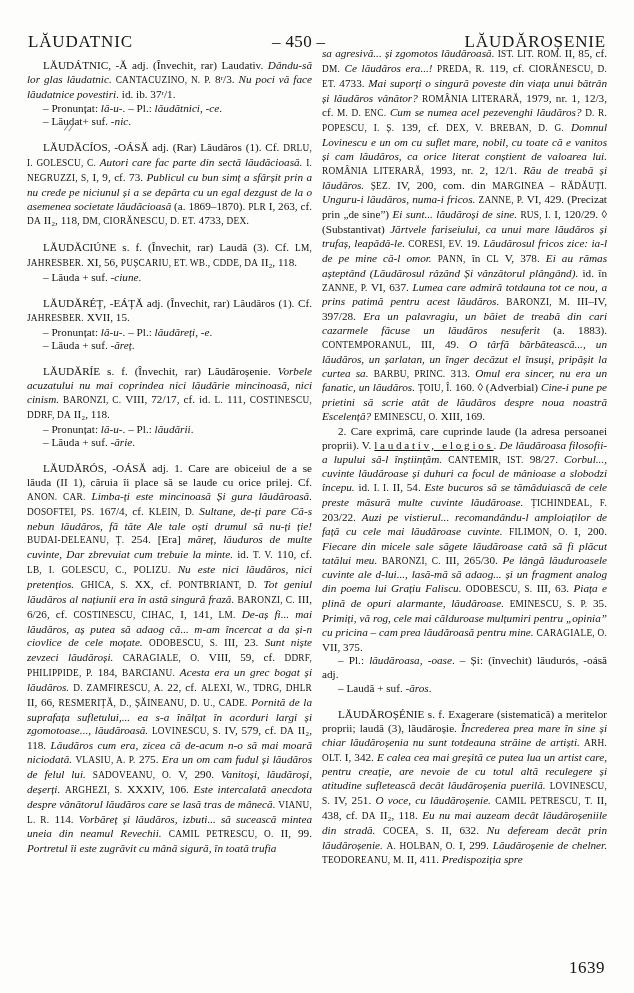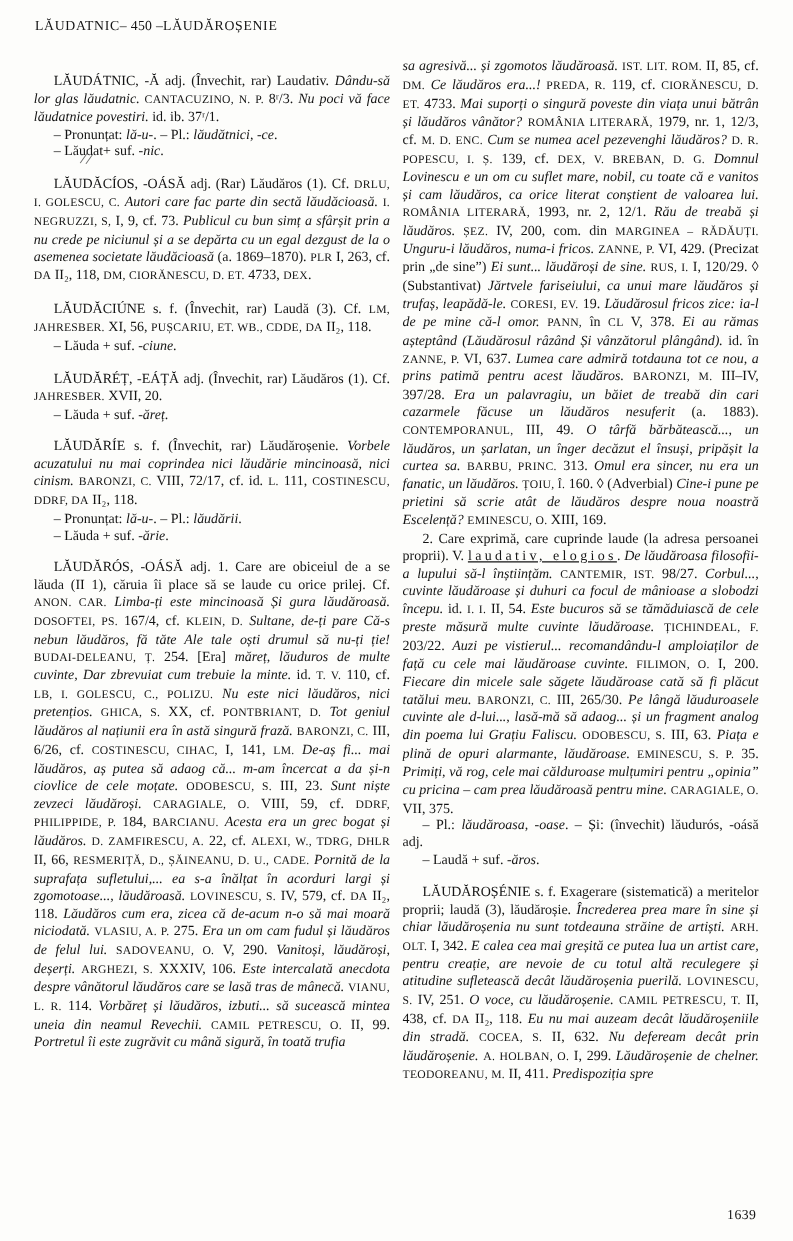--- a/index.html
+++ b/index.html
@@ -11,25 +11,25 @@
   .page {
     position: relative;
     width: 634px;
     height: 993px;
     background: #fdfdfb;
     color: #141414;
     overflow: hidden;
   }
   .running-head {
     position: absolute;
-    top: 0; left: 28px; right: 28px;
+    top: 17px; left: 28px; right: 28px;
     display: flex;
-    justify-content: flex-start;
+    justify-content: space-between;
     align-items: baseline;
-    font-size: 11px;
+    font-size: 17px;
     letter-spacing: 0.05em;
   }
   .running-head .rh-center { letter-spacing: 0.02em; margin-top: 15px; }
   .body-region {
     position: absolute;
     top: 47px; left: 27px;
     width: 580px; height: 906px;
     display: flex;
     gap: 10px;
     overflow: hidden;
@@ -60,21 +60,21 @@
     top: 73px; left: 38px;
     font-size: 13px;
     color: #6a6a6a;
     font-style: italic;
     transform: rotate(8deg);
     letter-spacing: 1px;
   }
   .page-footer {
     position: absolute;
     bottom: 15px; right: 29px;
-    font-size: 11px;
+    font-size: 17px;
     letter-spacing: 0.03em;
   }
 </style>
 </head>
 <body>
 
 <div class="page">
 
   <div class="running-head">
     <span class="rh-left">LĂUDATNIC</span>
@@ -84,21 +84,22 @@
 
   <div class="body-region">
     <div class="col">
       <span class="pencil-mark">//</span>
     <p class="para ind entry"><span class="seg-b">LĂUDÁTNIC, -Ă</span><span class="seg-n"> adj. (Învechit, rar) Laudativ. </span><span class="seg-i">Dându-să lor glas lăudatnic. </span><span class="seg-sc">CANTACUZINO, N. P.</span><span class="seg-n"> 8ʳ/3. </span><span class="seg-i">Nu poci vă face lăudatnice povestiri. </span><span class="seg-n">id. ib. 37ʳ/1.</span></p>
         <p class="para ind"><span class="seg-n">– Pronunțat: </span><span class="seg-i">lă-u-</span><span class="seg-n">. – Pl.: </span><span class="seg-i">lăudătnici, -ce</span><span class="seg-n">.</span></p>
         <p class="para ind"><span class="seg-n">– </span><span class="seg-b">Lăudat</span><span class="seg-n">+ suf. </span><span class="seg-i">-nic</span><span class="seg-n">.</span></p>
         <p class="para ind entry"><span class="seg-b">LĂUDĂCÍOS, -OÁSĂ</span><span class="seg-n"> adj. (Rar) Lăudăros (</span><span class="seg-b">1</span><span class="seg-n">). Cf. </span><span class="seg-sc">DRLU, I. GOLESCU, C.</span><span class="seg-n"> </span><span class="seg-i">Autori care fac parte din sectă lăudăcioasă. </span><span class="seg-sc">I. NEGRUZZI, S,</span><span class="seg-n"> I, 9, cf. 73. </span><span class="seg-i">Publicul cu bun simț a sfârșit prin a nu crede pe niciunul și a se depărta cu un egal dezgust de la o asemenea societate lăudăcioasă </span><span class="seg-n">(a. 1869–1870). </span><span class="seg-sc">PLR</span><span class="seg-n"> I, 263, cf. </span><span class="seg-sc">DA</span><span class="seg-n"> II₂, 118, </span><span class="seg-sc">DM, CIORĂNESCU, D. ET.</span><span class="seg-n"> 4733, </span><span class="seg-sc">DEX</span><span class="seg-n">.</span></p>
         <p class="para ind entry"><span class="seg-b">LĂUDĂCIÚNE</span><span class="seg-n"> s. f. (Învechit, rar) Laudă (</span><span class="seg-b">3</span><span class="seg-n">). Cf. </span><span class="seg-sc">LM, JAHRESBER.</span><span class="seg-n"> XI, 56, </span><span class="seg-sc">PUȘCARIU, ET. WB., CDDE, DA</span><span class="seg-n"> II₂, 118.</span></p>
         <p class="para ind"><span class="seg-n">– </span><span class="seg-b">Lăuda</span><span class="seg-n"> + suf. </span><span class="seg-i">-ciune</span><span class="seg-n">.</span></p>
-        <p class="para ind entry"><span class="seg-b">LĂUDĂRÉȚ, -EÁȚĂ</span><span class="seg-n"> adj. (Învechit, rar) Lăudăros (</span><span class="seg-b">1</span><span class="seg-n">). Cf. </span><span class="seg-sc">JAHRESBER.</span><span class="seg-n"> XVII, 20.</span></p>
+        <p class="para ind entry"><span class="seg-b">LĂUDĂRÉȚ, -EÁȚĂ</span><span class="seg-n"> adj. (Învechit, rar) Lăudăros (</span><span class="seg-b">1</span><span class="seg-n">). Cf. </span><span class="seg-sc">JAHRESBER.</span><span class="seg-n"> XVII, 15.</span></p>
+        <p class="para ind"><span class="seg-n">– Pronunțat: </span><span class="seg-i">lă-u-</span><span class="seg-n">. – Pl.: </span><span class="seg-i">lăudăreți, -e</span><span class="seg-n">.</span></p>
         <p class="para ind"><span class="seg-n">– </span><span class="seg-b">Lăuda</span><span class="seg-n"> + suf. </span><span class="seg-i">-ăreț</span><span class="seg-n">.</span></p>
         <p class="para ind entry"><span class="seg-b">LĂUDĂRÍE</span><span class="seg-n"> s. f. (Învechit, rar) Lăudăroșenie. </span><span class="seg-i">Vorbele acuzatului nu mai coprindea nici lăudărie mincinoasă, nici cinism. </span><span class="seg-sc">BARONZI, C.</span><span class="seg-n"> VIII, 72/17, cf. id. </span><span class="seg-sc">L.</span><span class="seg-n"> 111, </span><span class="seg-sc">COSTINESCU, DDRF, DA</span><span class="seg-n"> II₂, 118.</span></p>
         <p class="para ind"><span class="seg-n">– Pronunțat: </span><span class="seg-i">lă-u-</span><span class="seg-n">. – Pl.: </span><span class="seg-i">lăudării</span><span class="seg-n">.</span></p>
         <p class="para ind"><span class="seg-n">– </span><span class="seg-b">Lăuda</span><span class="seg-n"> + suf. </span><span class="seg-i">-ărie</span><span class="seg-n">.</span></p>
         <p class="para ind entry"><span class="seg-b">LĂUDĂRÓS, -OÁSĂ</span><span class="seg-n"> adj. </span><span class="seg-b">1.</span><span class="seg-n"> Care are obiceiul de a se lăuda (</span><span class="seg-b">II 1</span><span class="seg-n">), căruia îi place să se laude cu orice prilej. Cf. </span><span class="seg-sc">ANON. CAR.</span><span class="seg-n"> </span><span class="seg-i">Limba-ți este mincinoasă Și gura lăudăroasă. </span><span class="seg-sc">DOSOFTEI, PS.</span><span class="seg-n"> 167/4, cf. </span><span class="seg-sc">KLEIN, D.</span><span class="seg-n"> </span><span class="seg-i">Sultane, de-ți pare Că-s nebun lăudăros, fă tăte Ale tale oști drumul să nu-ți ție! </span><span class="seg-sc">BUDAI-DELEANU, Ț.</span><span class="seg-n"> 254. [Era] </span><span class="seg-i">măreț, lăuduros de multe cuvinte, Dar zbrevuiat cum trebuie la minte. </span><span class="seg-n">id. </span><span class="seg-sc">T. V.</span><span class="seg-n"> 110, cf. </span><span class="seg-sc">LB, I. GOLESCU, C., POLIZU.</span><span class="seg-n"> </span><span class="seg-i">Nu este nici lăudăros, nici pretențios. </span><span class="seg-sc">GHICA, S.</span><span class="seg-n"> XX, cf. </span><span class="seg-sc">PONTBRIANT, D.</span><span class="seg-n"> </span><span class="seg-i">Tot geniul lăudăros al națiunii era în astă singură frază. </span><span class="seg-sc">BARONZI, C.</span><span class="seg-n"> III, 6/26, cf. </span><span class="seg-sc">COSTINESCU, CIHAC,</span><span class="seg-n"> I, 141, </span><span class="seg-sc">LM.</span><span class="seg-n"> </span><span class="seg-i">De-aș fi... mai lăudăros, aș putea să adaog că... m-am încercat a da și-n ciovlice de cele moțate. </span><span class="seg-sc">ODOBESCU, S.</span><span class="seg-n"> III, 23. </span><span class="seg-i">Sunt niște zevzeci lăudăroși. </span><span class="seg-sc">CARAGIALE, O.</span><span class="seg-n"> VIII, 59, cf. </span><span class="seg-sc">DDRF, PHILIPPIDE, P.</span><span class="seg-n"> 184, </span><span class="seg-sc">BARCIANU.</span><span class="seg-n"> </span><span class="seg-i">Acesta era un grec bogat și lăudăros. </span><span class="seg-sc">D. ZAMFIRESCU, A.</span><span class="seg-n"> 22, cf. </span><span class="seg-sc">ALEXI, W., TDRG, DHLR</span><span class="seg-n"> II, 66, </span><span class="seg-sc">RESMERIȚĂ, D., ȘĂINEANU, D. U., CADE.</span><span class="seg-n"> </span><span class="seg-i">Pornită de la suprafața sufletului,... ea s-a înălțat în acorduri largi și zgomotoase..., lăudăroasă. </span><span class="seg-sc">LOVINESCU, S.</span><span class="seg-n"> IV, 579, cf. </span><span class="seg-sc">DA</span><span class="seg-n"> II₂, 118. </span><span class="seg-i">Lăudăros cum era, zicea că de-acum n-o să mai moară niciodată. </span><span class="seg-sc">VLASIU, A. P.</span><span class="seg-n"> 275. </span><span class="seg-i">Era un om cam fudul și lăudăros de felul lui. </span><span class="seg-sc">SADOVEANU, O.</span><span class="seg-n"> V, 290. </span><span class="seg-i">Vanitoși, lăudăroși, deșerți. </span><span class="seg-sc">ARGHEZI, S.</span><span class="seg-n"> XXXIV, 106. </span><span class="seg-i">Este intercalată anecdota despre vânătorul lăudăros care se lasă tras de mânecă. </span><span class="seg-sc">VIANU, L. R.</span><span class="seg-n"> 114. </span><span class="seg-i">Vorbăreț și lăudăros, izbuti... să sucească mintea uneia din neamul Revechii. </span><span class="seg-sc">CAMIL PETRESCU, O.</span><span class="seg-n"> II, 99. </span><span class="seg-i">Portretul îi este zugrăvit cu mână sigură, în toată trufia</span></p>
       </div>
     <div class="col">
         <p class="para"><span class="seg-i">sa agresivă... și zgomotos lăudăroasă. </span><span class="seg-sc">IST. LIT. ROM.</span><span class="seg-n"> II, 85, cf. </span><span class="seg-sc">DM.</span><span class="seg-n"> </span><span class="seg-i">Ce lăudăros era...! </span><span class="seg-sc">PREDA, R.</span><span class="seg-n"> 119, cf. </span><span class="seg-sc">CIORĂNESCU, D. ET.</span><span class="seg-n"> 4733. </span><span class="seg-i">Mai suporți o singură poveste din viața unui bătrân și lăudăros vânător? </span><span class="seg-sc">ROMÂNIA LITERARĂ,</span><span class="seg-n"> 1979, nr. 1, 12/3, cf. </span><span class="seg-sc">M. D. ENC.</span><span class="seg-n"> </span><span class="seg-i">Cum se numea acel pezevenghi lăudăros? </span><span class="seg-sc">D. R. POPESCU, I. Ș.</span><span class="seg-n"> 139, cf. </span><span class="seg-sc">DEX, V. BREBAN, D. G.</span><span class="seg-n"> </span><span class="seg-i">Domnul Lovinescu e un om cu suflet mare, nobil, cu toate că e vanitos și cam lăudăros, ca orice literat conștient de valoarea lui. </span><span class="seg-sc">ROMÂNIA LITERARĂ,</span><span class="seg-n"> 1993, nr. 2, 12/1. </span><span class="seg-i">Rău de treabă și lăudăros. </span><span class="seg-sc">ȘEZ.</span><span class="seg-n"> IV, 200, com. din </span><span class="seg-sc">MARGINEA – RĂDĂUȚI.</span><span class="seg-n"> </span><span class="seg-i">Unguru-i lăudăros, numa-i fricos. </span><span class="seg-sc">ZANNE, P.</span><span class="seg-n"> VI, 429. (Precizat prin „de sine”) </span><span class="seg-i">Ei sunt... lăudăroși de sine. </span><span class="seg-sc">RUS, I.</span><span class="seg-n"> I, 120/29. ◊ (Substantivat) </span><span class="seg-i">Jărtvele fariseiului, ca unui mare lăudăros și trufaș, leapădă-le. </span><span class="seg-sc">CORESI, EV.</span><span class="seg-n"> 19. </span><span class="seg-i">Lăudărosul fricos zice: ia-l de pe mine că-l omor. </span><span class="seg-sc">PANN,</span><span class="seg-n"> în </span><span class="seg-sc">CL</span><span class="seg-n"> V, 378. </span><span class="seg-i">Ei au rămas așteptând (Lăudărosul râzând Și vânzătorul plângând). </span><span class="seg-n">id. în </span><span class="seg-sc">ZANNE, P.</span><span class="seg-n"> VI, 637. </span><span class="seg-i">Lumea care admiră totdauna tot ce nou, a prins patimă pentru acest lăudăros. </span><span class="seg-sc">BARONZI, M.</span><span class="seg-n"> III–IV, 397/28. </span><span class="seg-i">Era un palavragiu, un băiet de treabă din cari cazarmele făcuse un lăudăros nesuferit </span><span class="seg-n">(a. 1883). </span><span class="seg-sc">CONTEMPORANUL,</span><span class="seg-n"> III, 49. </span><span class="seg-i">O târfă bărbătească..., un lăudăros, un șarlatan, un înger decăzut el însuși, pripășit la curtea sa. </span><span class="seg-sc">BARBU, PRINC.</span><span class="seg-n"> 313. </span><span class="seg-i">Omul era sincer, nu era un fanatic, un lăudăros. </span><span class="seg-sc">ȚOIU, Î.</span><span class="seg-n"> 160. ◊ (Adverbial) </span><span class="seg-i">Cine-i pune pe prietini să scrie atât de lăudăros despre noua noastră Escelență? </span><span class="seg-sc">EMINESCU, O.</span><span class="seg-n"> XIII, 169.</span></p>
         <p class="para ind"><span class="seg-b">2.</span><span class="seg-n"> Care exprimă, care cuprinde laude (la adresa persoanei proprii). V. </span><span class="seg-sp">laudativ, elogios</span><span class="seg-n">. </span><span class="seg-i">De lăudăroasa filosofii-a lupului să-l înștiințăm. </span><span class="seg-sc">CANTEMIR, IST.</span><span class="seg-n"> 98/27. </span><span class="seg-i">Corbul..., cuvinte lăudăroase și duhuri ca focul de mânioase a slobodzi începu. </span><span class="seg-n">id. </span><span class="seg-sc">I. I.</span><span class="seg-n"> II, 54. </span><span class="seg-i">Este bucuros să se tămăduiască de cele preste măsură multe cuvinte lăudăroase. </span><span class="seg-sc">ȚICHINDEAL, F.</span><span class="seg-n"> 203/22. </span><span class="seg-i">Auzi pe vistierul... recomandându-l amploiaților de față cu cele mai lăudăroase cuvinte. </span><span class="seg-sc">FILIMON, O.</span><span class="seg-n"> I, 200. </span><span class="seg-i">Fiecare din micele sale săgete lăudăroase cată să fi plăcut tatălui meu. </span><span class="seg-sc">BARONZI, C.</span><span class="seg-n"> III, 265/30. </span><span class="seg-i">Pe lângă lăuduroasele cuvinte ale d-lui..., lasă-mă să adaog... și un fragment analog din poema lui Grațiu Faliscu. </span><span class="seg-sc">ODOBESCU, S.</span><span class="seg-n"> III, 63. </span><span class="seg-i">Piața e plină de opuri alarmante, lăudăroase. </span><span class="seg-sc">EMINESCU, S. P.</span><span class="seg-n"> 35. </span><span class="seg-i">Primiți, vă rog, cele mai călduroase mulțumiri pentru „opinia” cu pricina – cam prea lăudăroasă pentru mine. </span><span class="seg-sc">CARAGIALE, O.</span><span class="seg-n"> VII, 375.</span></p>
         <p class="para ind"><span class="seg-n">– Pl.: </span><span class="seg-i">lăudăroasa, -oase</span><span class="seg-n">. – Și: (învechit) </span><span class="seg-b">lăudurós, -oásă</span><span class="seg-n"> adj.</span></p>

